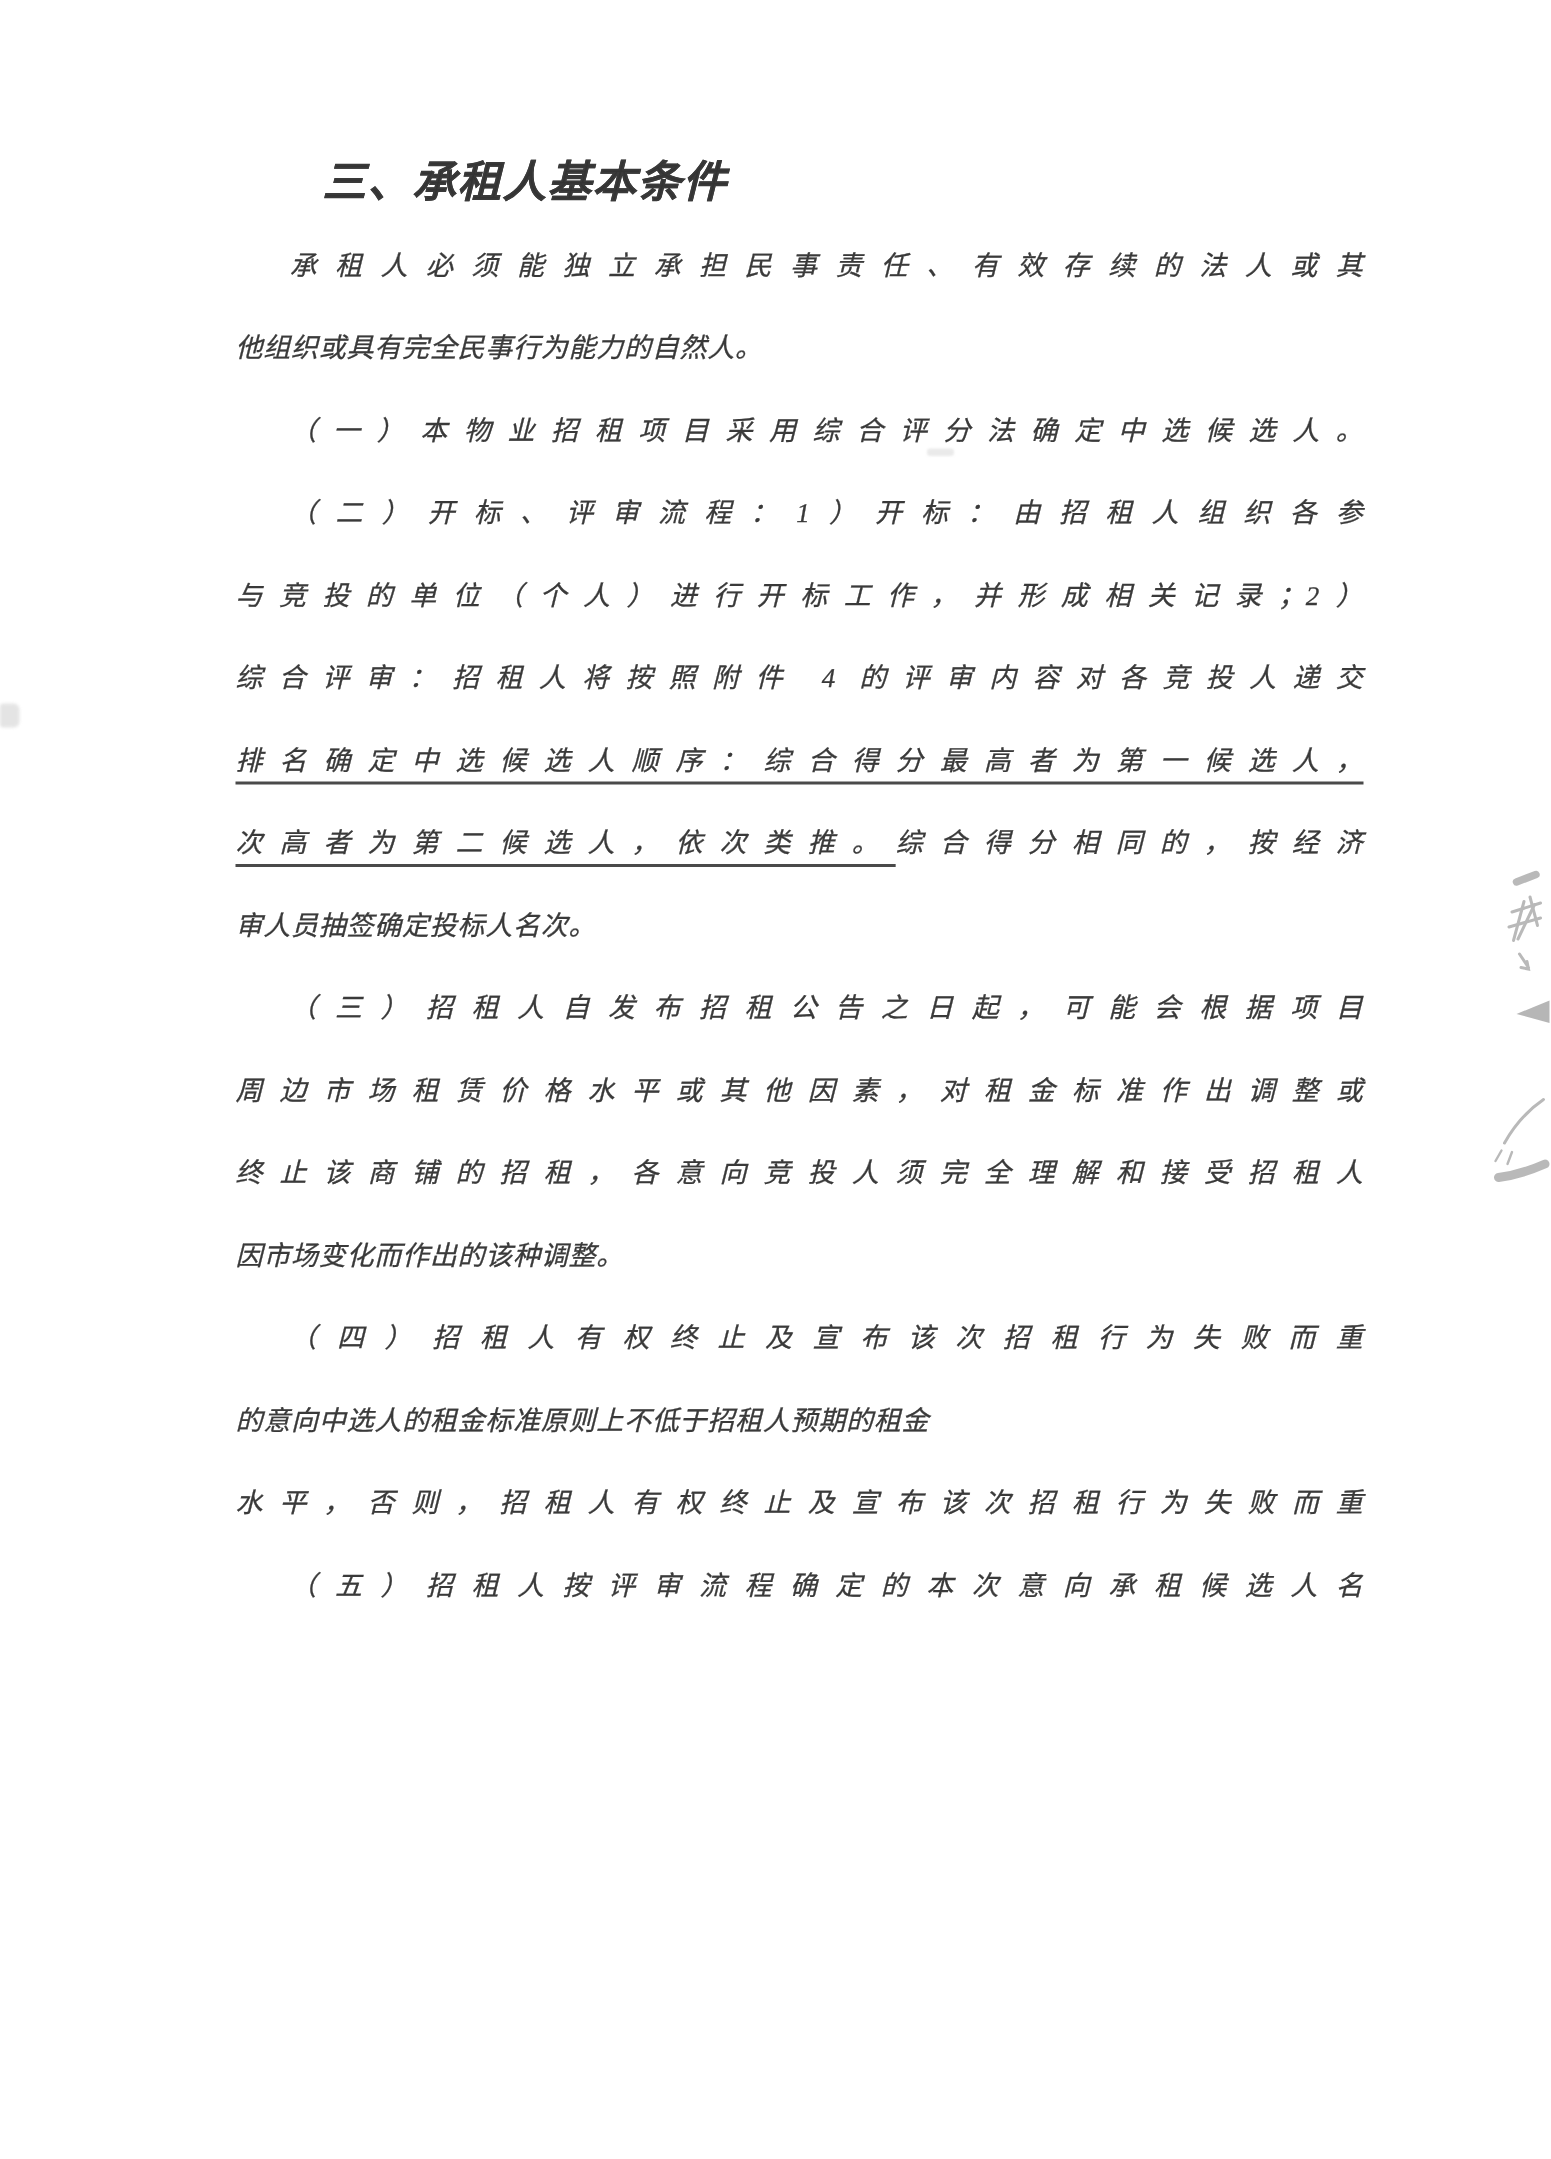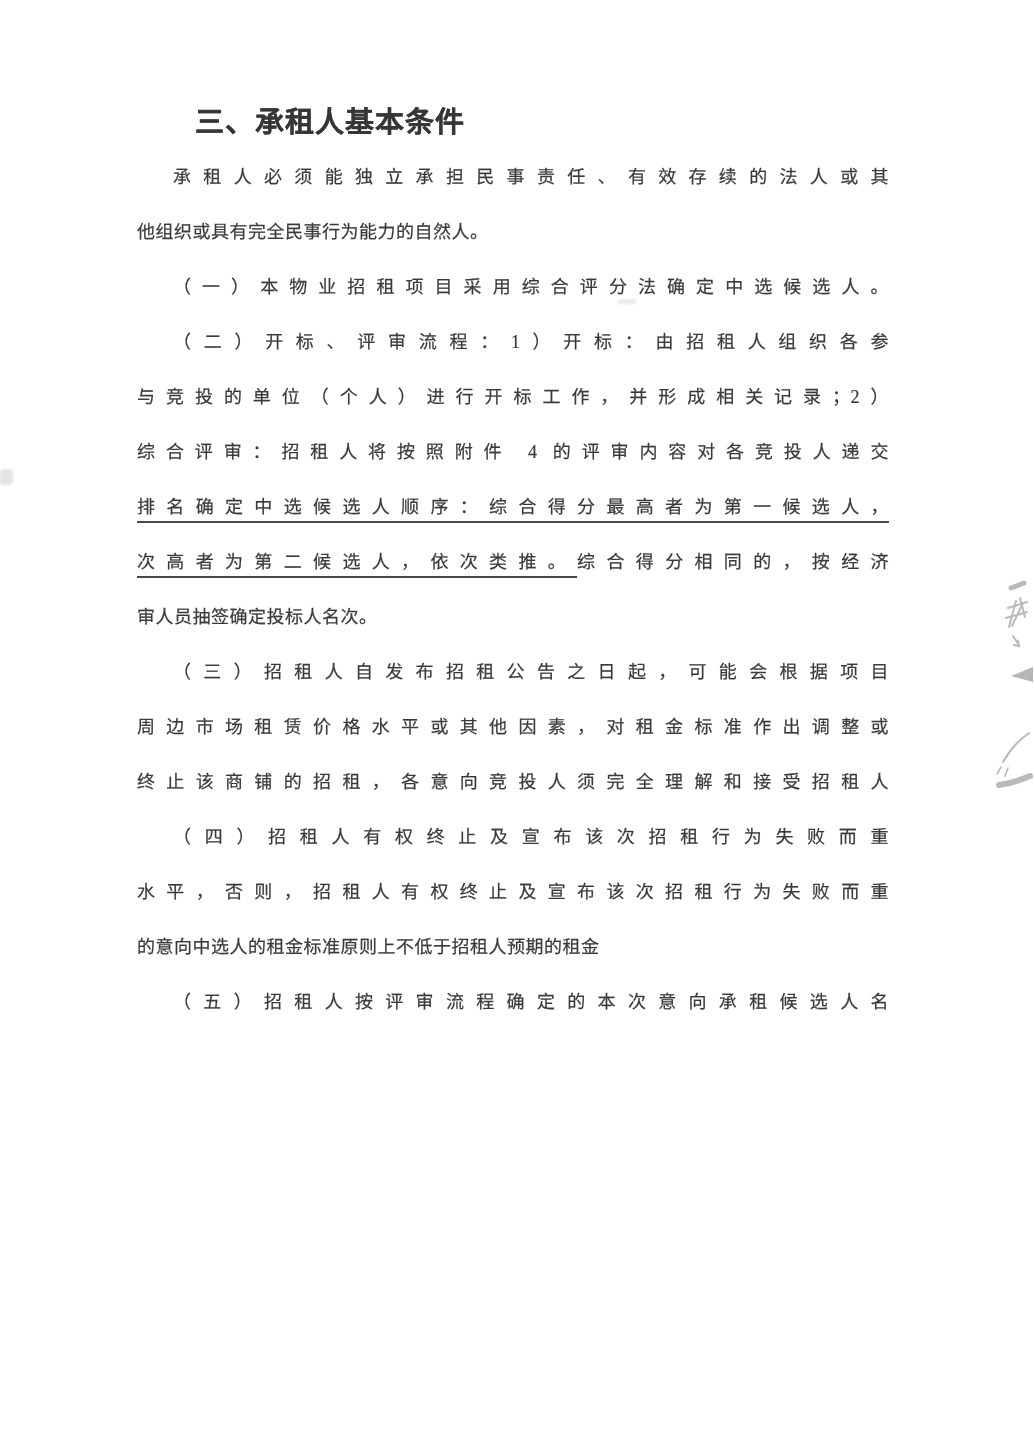--- a/index.html
+++ b/index.html
@@ -6,22 +6,23 @@
   .page{
     position:relative;
     width:1034px;height:1439px;
     margin:0 auto;
     background:#ffffff;
     overflow:hidden;
     font-family:"Liberation Serif","DejaVu Serif",serif;
   }
   .content{
     position:absolute;
-    left:137px;top:95px;width:752px;
+    left:157px;top:95px;width:752px;
     color:#3a3a3a;
+    font-style:italic;
   }
   .line{
     height:55px;
     line-height:55px;
     font-size:18px;
     letter-spacing:0.5px;
     white-space:nowrap;
     -webkit-text-stroke:0.2px #3a3a3a;
   }
   .line.heading{
@@ -77,23 +78,24 @@
       <div class="line body justify indent"><span>（一）本物业招租项目采用综合评分法确定中选候选人。</span></div>
       <div class="line body justify indent"><span>（二）开标、评审流程：1）开标：由招租人组织各参</span></div>
       <div class="line body justify"><span>与竞投的单位（个人）进行开标工作，并形成相关记录；2）</span></div>
       <div class="line body justify"><span>综合评审：招租人将按照附件 4 的评审内容对各竞投人递交</span></div>
       <div class="line body justify"><span class="u">排名确定中选候选人顺序：综合得分最高者为第一候选人，</span></div>
       <div class="line body justify"><span class="u">次高者为第二候选人，依次类推。</span><span>综合得分相同的，按经济</span></div>
       <div class="line body"><span>审人员抽签确定投标人名次。</span></div>
       <div class="line body justify indent"><span>（三）招租人自发布招租公告之日起，可能会根据项目</span></div>
       <div class="line body justify"><span>周边市场租赁价格水平或其他因素，对租金标准作出调整或</span></div>
       <div class="line body justify"><span>终止该商铺的招租，各意向竞投人须完全理解和接受招租人</span></div>
+      <div class="line body"><span>因市场变化而作出的该种调整。</span></div>
       <div class="line body justify indent"><span>（四）招租人有权终止及宣布该次招租行为失败而重</span></div>
+      <div class="line body"><span>的意向中选人的租金标准原则上不低于招租人预期的租金</span></div>
       <div class="line body justify"><span>水平，否则，招租人有权终止及宣布该次招租行为失败而重</span></div>
-      <div class="line body"><span>的意向中选人的租金标准原则上不低于招租人预期的租金</span></div>
       <div class="line body justify indent"><span>（五）招租人按评审流程确定的本次意向承租候选人名</span></div>
     </div>
 
   <svg class="margin-marks" viewBox="0 0 59 245" xmlns="http://www.w3.org/2000/svg">
     <g fill="none" stroke="#8f8f8f" stroke-linecap="round">
       <path d="M36,33 l13,-5" stroke-width="5"></path>
       <path d="M41,46 l-7,26" stroke-width="2"></path>
       <path d="M33,53 l19,-6" stroke-width="2"></path>
       <path d="M31,63 l21,-6" stroke-width="2"></path>
       <path d="M45,43 l5,19" stroke-width="2"></path>

